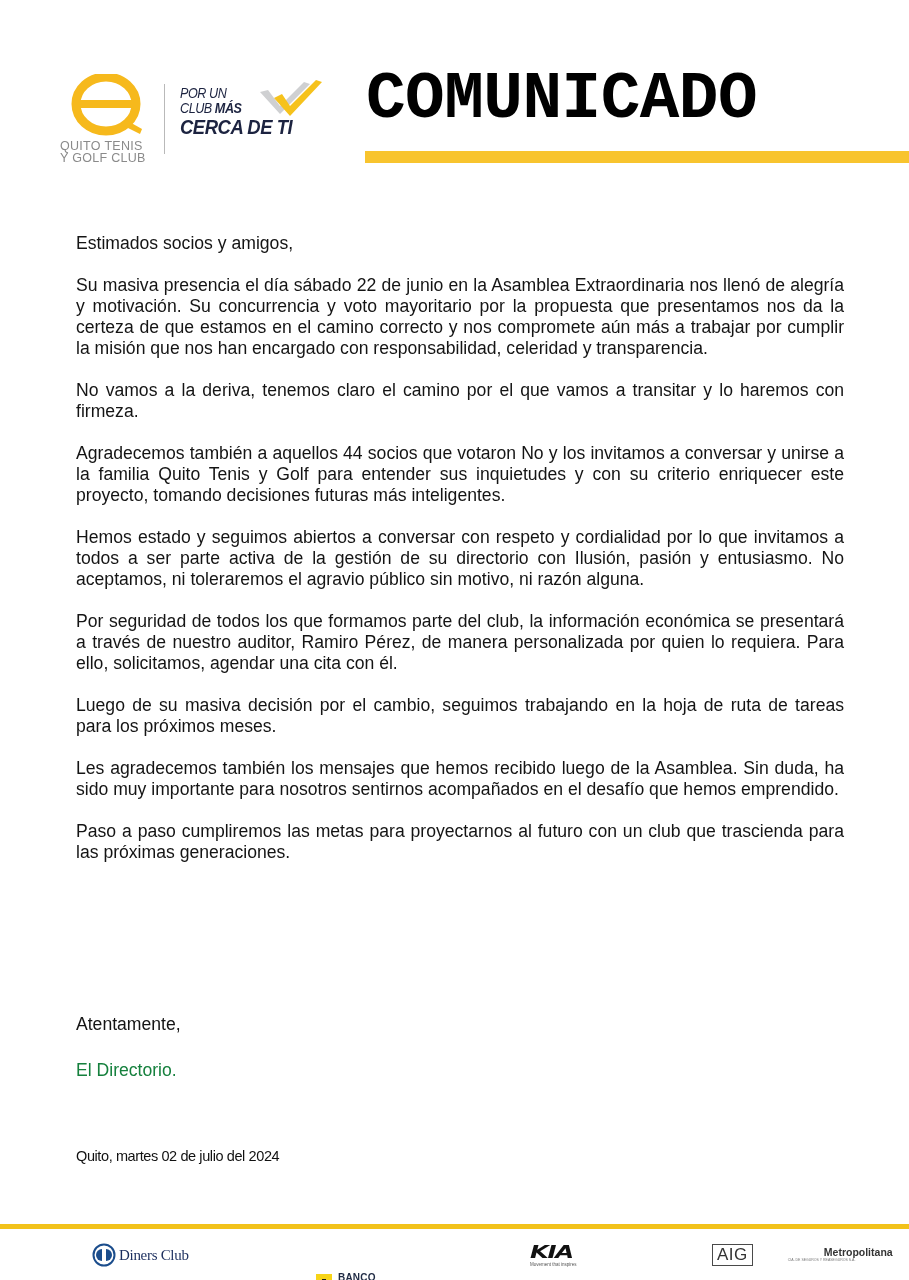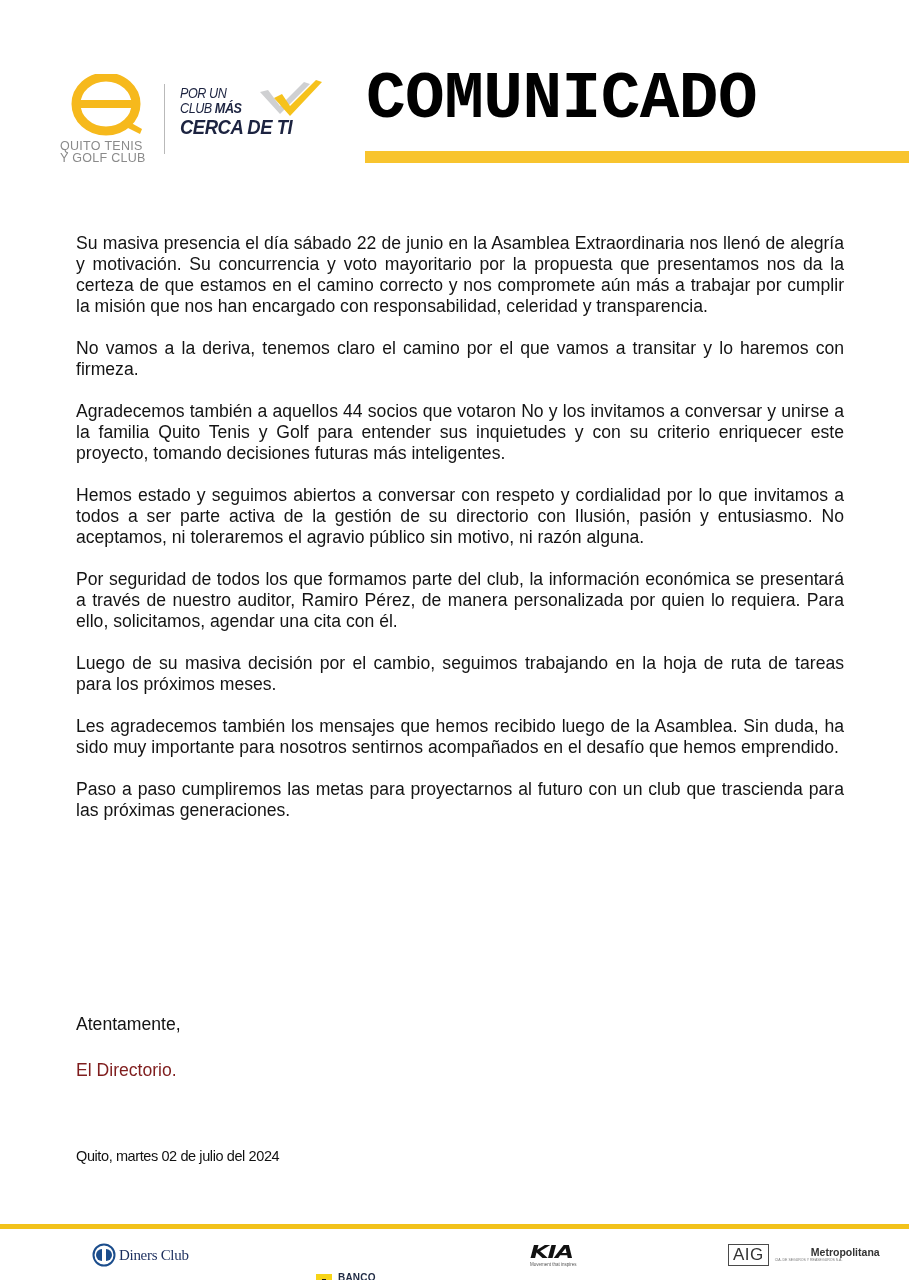--- a/index.html
+++ b/index.html
@@ -17,36 +17,36 @@
   .slogan svg { position: absolute; left: 80px; top: -6px; }
 
   .title { position: absolute; left: 366px; top: 60px; font-family: Liberation Mono, monospace; font-weight: 700; font-size: 66px; line-height: 80px; letter-spacing: -0.5px; color: #000; white-space: nowrap; }
   .title-bar { position: absolute; left: 365px; top: 151px; width: 544px; height: 12px; background: #f8c42e; }
 
   
   .body { position: absolute; left: 76px; top: 233px; width: 768px; font-size: 17.6px; line-height: 21px; color: #141414; }
   .body p { margin: 0 0 21px 0; text-align: justify; }
   .body p.greeting { margin-bottom: 21px; }
   .closing { position: absolute; left: 76px; top: 1014px; font-size: 17.6px; line-height: 21px; color: #141414; }
-  .signature { position: absolute; left: 76px; top: 1060px; font-size: 17.6px; line-height: 21px; color: #7f1d1d; }
+  .signature { position: absolute; left: 76px; top: 1060px; font-size: 17.6px; line-height: 21px; color: #15803d; }
   .date { position: absolute; left: 76px; top: 1147px; font-size: 14.5px; line-height: 18px; color: #111; letter-spacing: -0.4px; }
 
   
   .footer-line { position: absolute; left: 0; top: 1224px; width: 909px; height: 5px; background: #f2c21b; }
   .sponsor { position: absolute; top: 1240px; height: 30px; display: flex; align-items: center; }
   .diners { left: 92px; }
   .diners .txt { font-family: "Liberation Serif", serif; font-size: 15px; color: #1b2e5e; margin-left: 3px; letter-spacing: -0.3px; }
   .pichincha { left: 316px; margin-top: 28px; }
   .pichincha .sq { width: 16px; height: 18px; background: #f7d417; position: relative; margin-right: 6px; }
   .pichincha .sq::after { content: ""; position: absolute; left: 6px; top: 5px; width: 4px; height: 4px; background: #1c1c1c; }
   .pichincha .txt { font-size: 10px; font-weight: 700; line-height: 10px; color: #1f2a44; letter-spacing: 0.2px; }
   .kia { left: 530px; flex-direction: column; align-items: flex-start; justify-content: center; }
   .kia .mark { font-family: "DejaVu Sans", sans-serif; font-weight: 700; font-style: italic; font-size: 18px; line-height: 16px; letter-spacing: -1px; color: #111; transform: scaleX(1.35); transform-origin: left; }
   .kia .tag { font-size: 4.5px; color: #555; margin-top: 2px; }
-  .aig { left: 728px; }
+  .aig { left: 712px; gap: 29px; }
   .aig .box { border: 1.5px solid #4a4a4a; padding: 0 4px; font-size: 17px; line-height: 20px; color: #333; letter-spacing: 0.5px; }
   .aig .meta { margin-left: 6px; display: flex; flex-direction: column; }
   .aig .meta .n { font-size: 10.5px; color: #333; line-height: 11px; font-weight: 700; padding-left: 36px; }
   .aig .meta .s { font-size: 3.5px; color: #777; line-height: 5px; }
 </style>
 </head>
 <body>
 
 <div class="logo-block">
   <svg width="76" height="64" viewBox="0 0 76 64">
@@ -67,20 +67,21 @@
   </svg>
   <span class="l1">POR UN</span>
   <span class="l2"><span>CLUB </span><b>MÁS</b></span>
   <span class="l3">CERCA DE TI</span>
 </div>
 
 <div class="title">COMUNICADO</div>
 <div class="title-bar"></div>
 
 <div class="body">
+  <p class="greeting">Estimados socios y amigos,</p>
   <p>Su masiva presencia el día sábado 22 de junio en la Asamblea Extraordinaria nos llenó de alegría y motivación.  Su concurrencia y voto mayoritario por la propuesta que presentamos nos da la certeza de que estamos en el camino correcto y nos compromete aún más a trabajar por cumplir la misión que nos han encargado con responsabilidad, celeridad y transparencia.</p>
   <p>No vamos a la deriva, tenemos claro el camino por el que vamos a transitar y lo haremos  con firmeza.</p>
   <p>Agradecemos también a aquellos 44 socios que votaron No y los invitamos a conversar y unirse a la familia Quito Tenis y Golf para entender sus inquietudes y con su criterio enriquecer este proyecto, tomando decisiones futuras más inteligentes.</p>
   <p>Hemos estado y seguimos abiertos a conversar con respeto y cordialidad por lo que invitamos a todos a ser parte activa de la gestión de su directorio con Ilusión, pasión y entusiasmo. No aceptamos, ni toleraremos el agravio público sin motivo, ni razón alguna.</p>
   <p>Por seguridad de todos los que formamos parte del club, la información económica se presentará a través de nuestro auditor, Ramiro Pérez, de manera personalizada por quien lo requiera. Para ello, solicitamos, agendar una cita con él.</p>
   <p>Luego de su masiva decisión por el cambio, seguimos trabajando en la hoja de ruta de tareas para los próximos meses.</p>
   <p>Les agradecemos también los mensajes que hemos recibido luego de la Asamblea. Sin duda, ha sido muy importante para nosotros sentirnos acompañados en el desafío que hemos emprendido.</p>
   <p>Paso a paso cumpliremos las metas para proyectarnos al futuro con un club que trascienda para las próximas generaciones.</p>
 </div>
 

